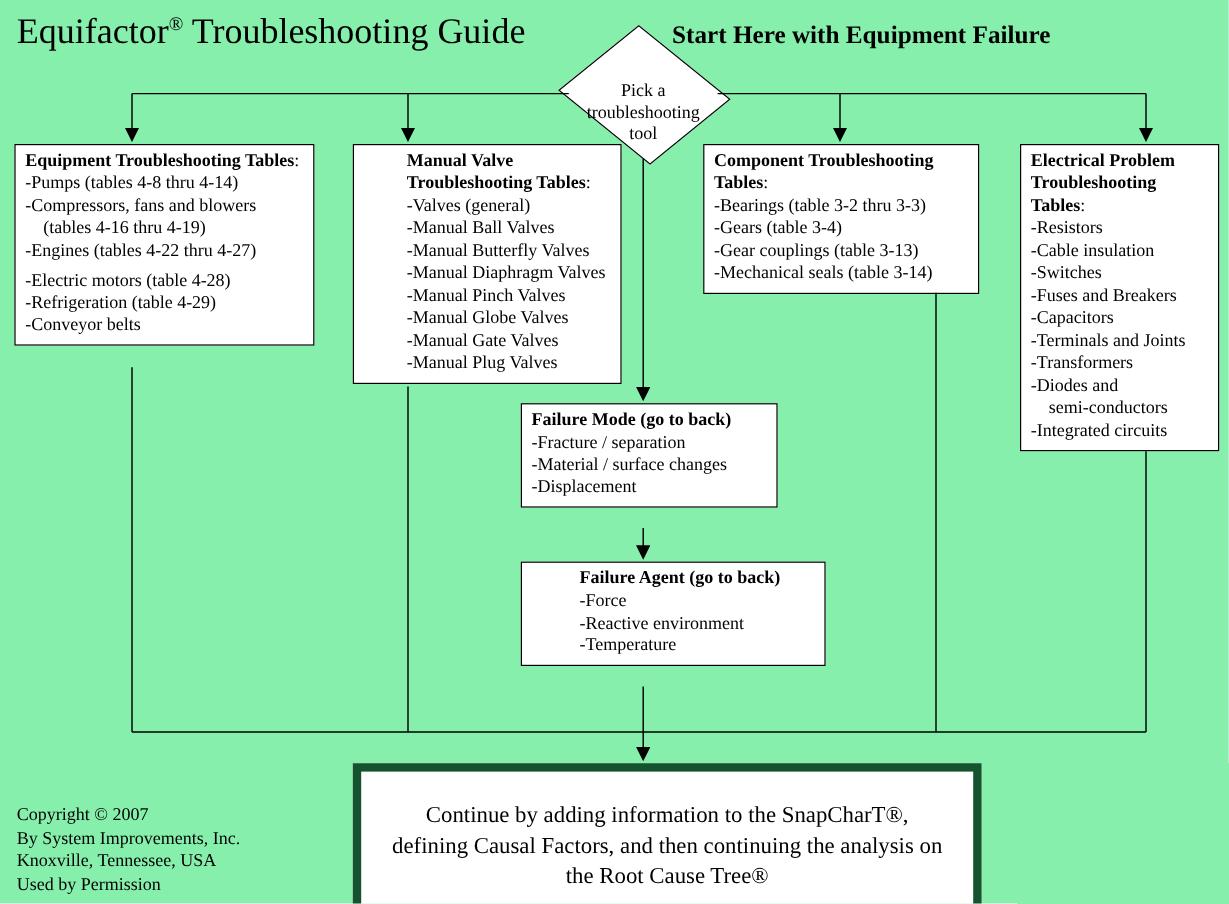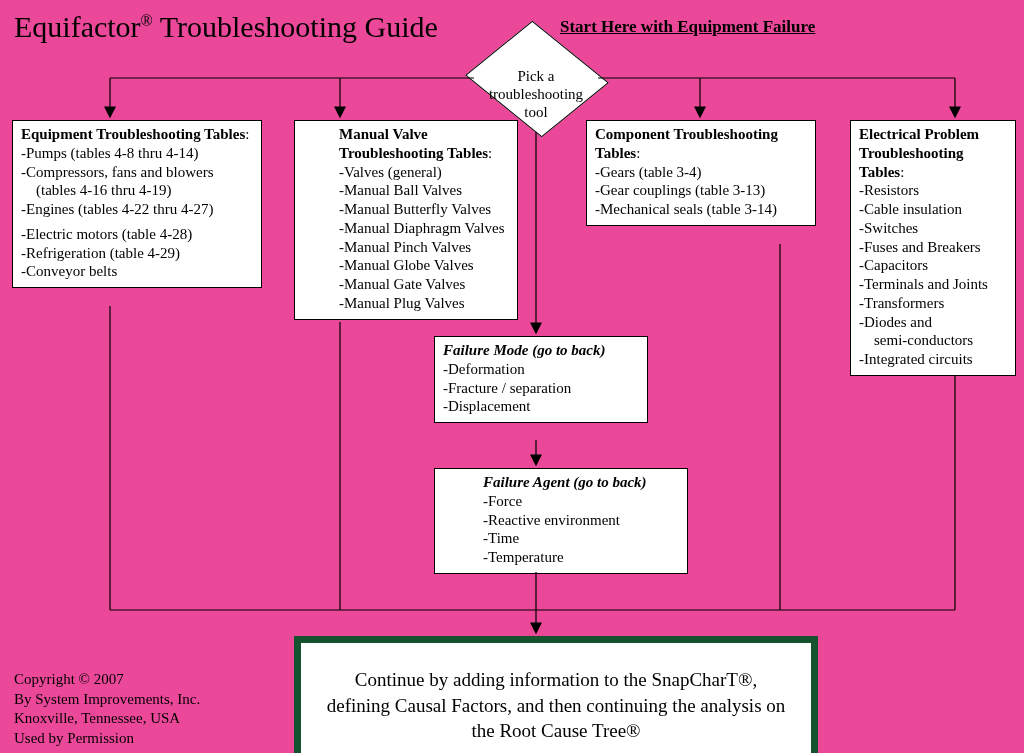--- a/index.html
+++ b/index.html
@@ -6,36 +6,35 @@
     margin: 0;
     padding: 0;
     background: #fff;
     font-family: "Times New Roman", Times, serif;
     color: #000;
   }
   #stage {
     position: relative;
     width: 1024px;
     height: 753px;
-    background: #ec4899;
+    background: #86efac;
   }
   .title {
     position: absolute;
     left: 14px;
     top: 10px;
     font-size: 30px;
   }
   .title sup { font-size: 16px; vertical-align: top; position: relative; top: 2px;}
   .start {
     position: absolute;
     left: 560px;
     top: 17px;
-    font-size: 17px;
+    font-size: 21px;
     font-weight: bold;
-    text-decoration: underline;
   }
   .box {
     position: absolute;
     border: 1px solid #000;
     background: #fff;
     padding: 4px 8px 6px 8px;
     font-size: 15px;
     line-height: 1.25;
   }
   .box .head { font-weight: bold; }
@@ -99,21 +98,21 @@
   }
 
   .fmbox {
     position: absolute;
     border: 1px solid #000;
     background: #fff;
     padding: 4px 8px 6px 8px;
     font-size: 15px;
     line-height: 1.25;
   }
-  .fmbox .head { font-weight: bold; font-style: italic; }
+  .fmbox .head { font-weight: bold; }
   .spacer { height: 6px; }
 </style>
 </head>
 <body>
 <div id="stage">
 
 <div class="title">
   <span>Equifactor</span><sup>®</sup><span> Troubleshooting Guide</span>
 </div>
 
@@ -150,20 +149,21 @@
     <li>-Manual Pinch Valves</li>
     <li>-Manual Globe Valves</li>
     <li>-Manual Gate Valves</li>
     <li>-Manual Plug Valves</li>
   </ul>
 </div>
 
 <div class="box" style="left:586px; top:120px; width:212px;">
   <span class="head">Component Troubleshooting Tables</span><span>:</span>
   <ul>
+    <li>-Bearings  (table 3-2 thru 3-3)</li>
     <li>-Gears (table 3-4)</li>
     <li>-Gear couplings  (table 3-13)</li>
     <li>-Mechanical seals (table 3-14)</li>
   </ul>
 </div>
 
 <div class="box" style="left:850px; top:120px; width:148px;">
   <span class="head">Electrical Problem Troubleshooting Tables</span><span>:</span>
   <ul>
     <li>-Resistors</li>
@@ -175,32 +175,31 @@
     <li>-Transformers</li>
     <li>-Diodes and</li>
     <li>&nbsp;&nbsp;&nbsp;&nbsp;semi-conductors</li>
     <li>-Integrated circuits</li>
   </ul>
 </div>
 
 <div class="fmbox" style="left:434px; top:336px; width:196px;">
   <div class="head">Failure Mode (go to back)</div>
   <ul>
-    <li>-Deformation</li>
     <li>-Fracture /   separation</li>
+    <li>-Material /  surface changes</li>
     <li>-Displacement</li>
   </ul>
 </div>
 
 <div class="fmbox" style="left:434px; top:468px; width:196px;padding-left:48px;">
   <div class="head">Failure Agent (go to back)</div>
   <ul>
     <li>-Force</li>
     <li>-Reactive  environment</li>
-    <li>-Time</li>
     <li>-Temperature</li>
   </ul>
 </div>
 
 <div class="finalbox" style="left:294px; top:636px; width:470px; height:80px;">
   <span>Continue by adding information to the SnapCharT®, defining Causal Factors, and then continuing the analysis on the Root Cause Tree®</span>
 </div>
 
 <div class="copyright">
   <div>Copyright ©  2007</div>

